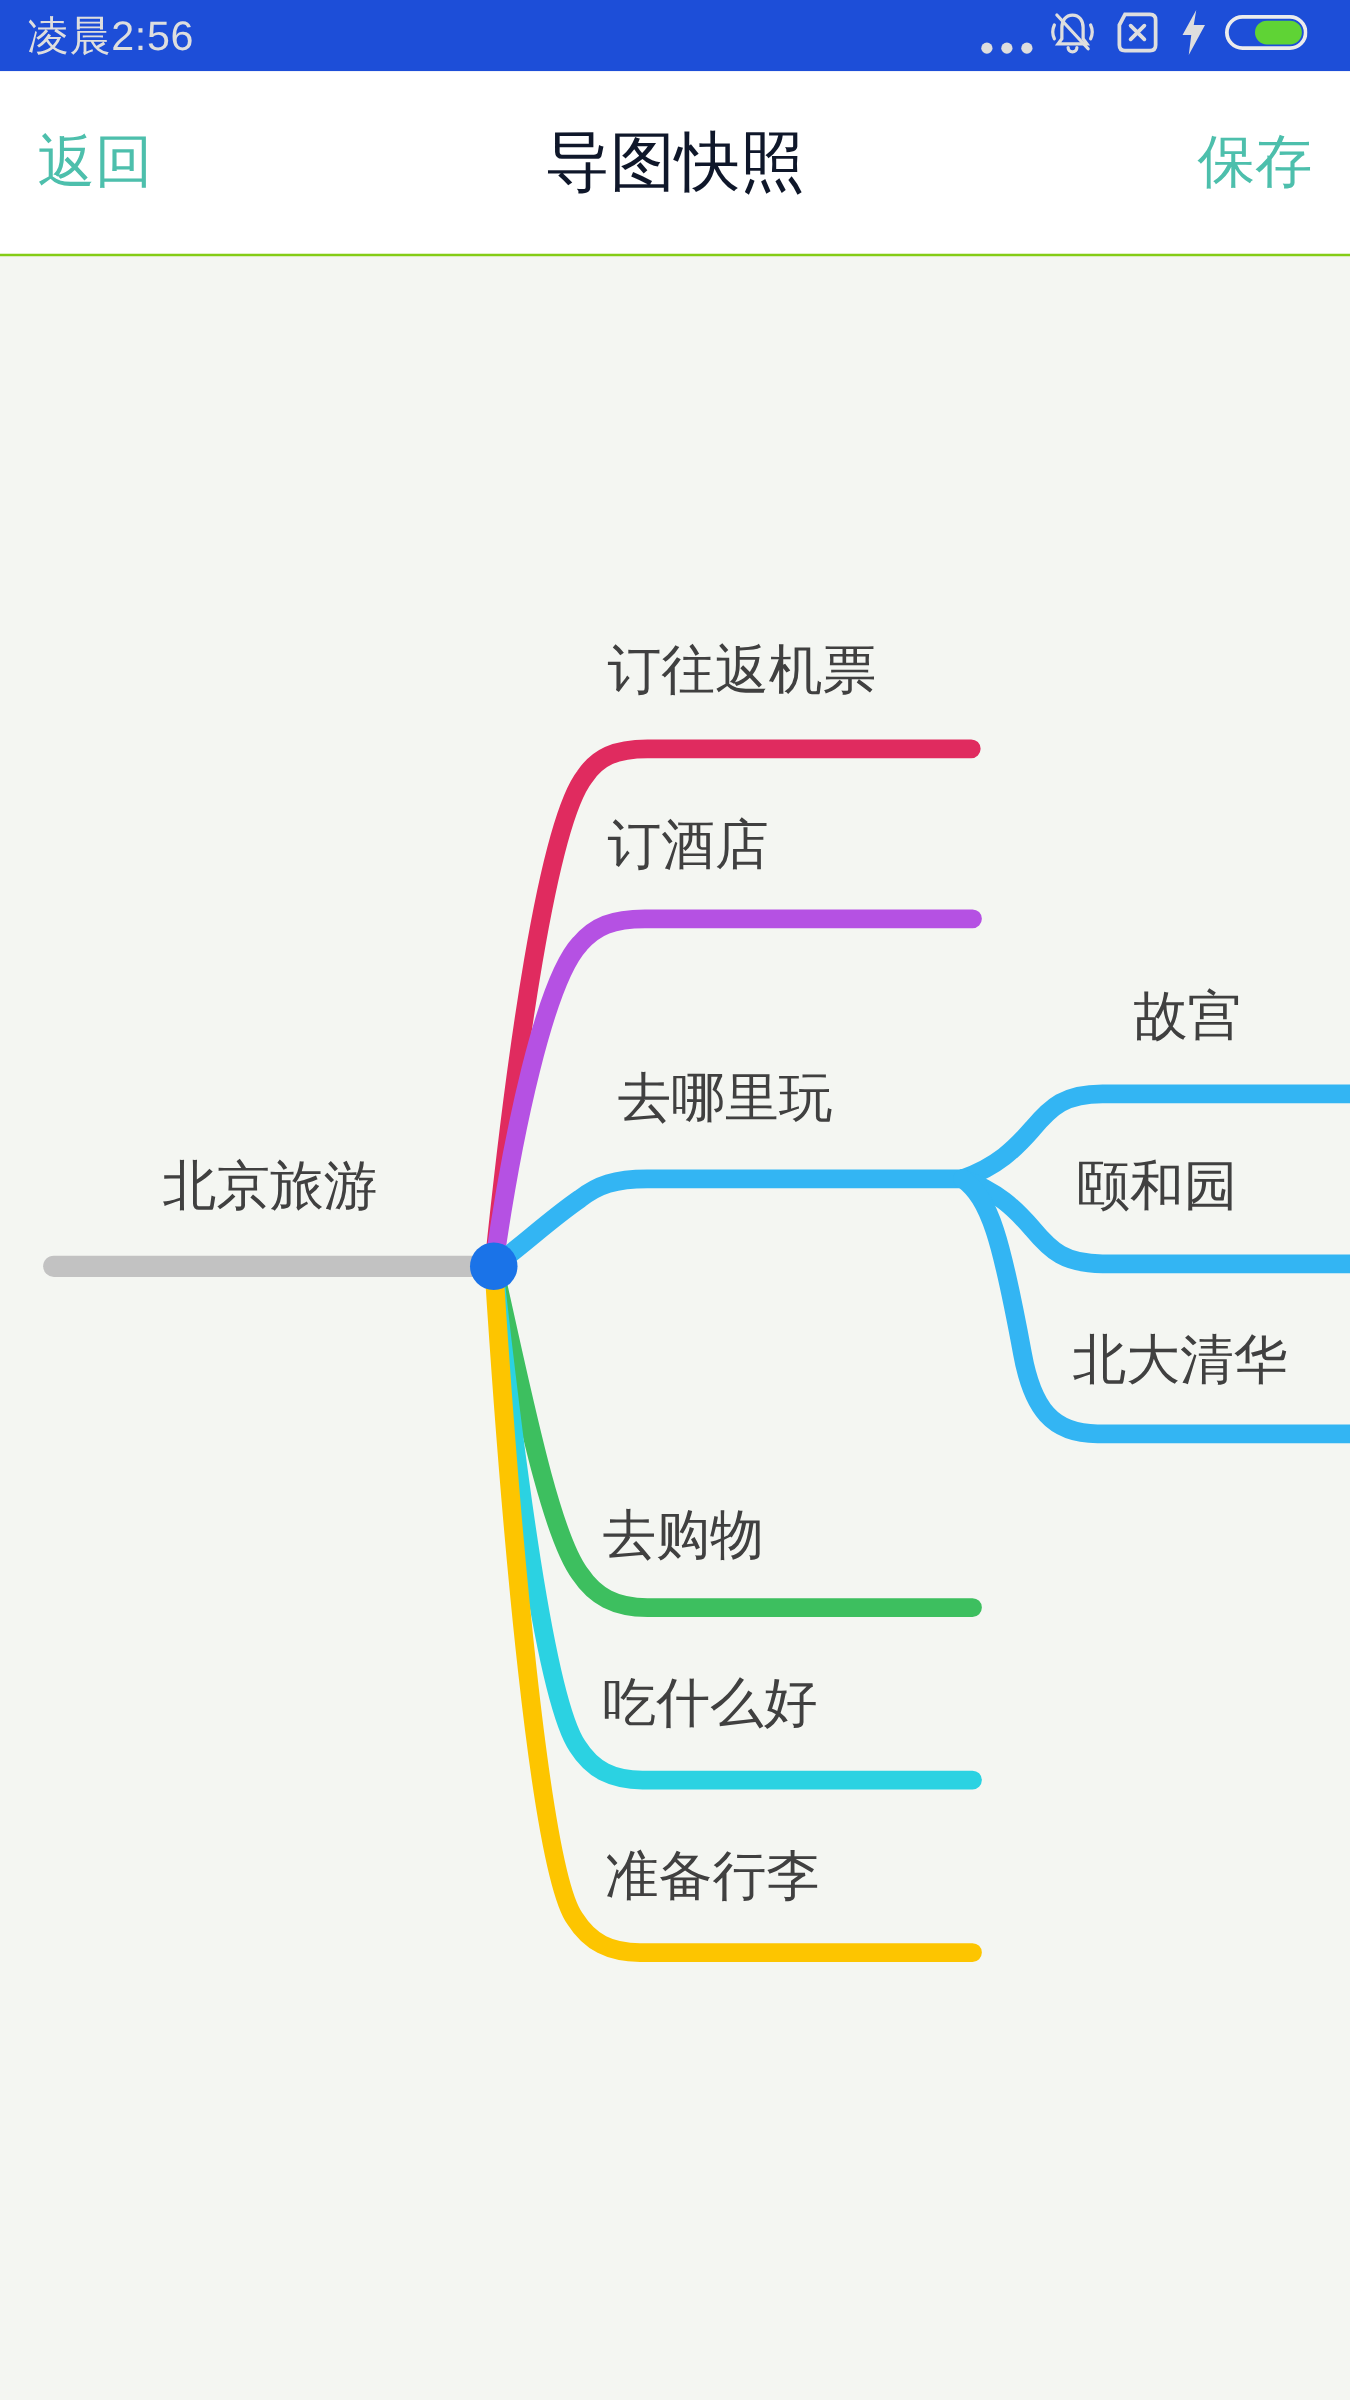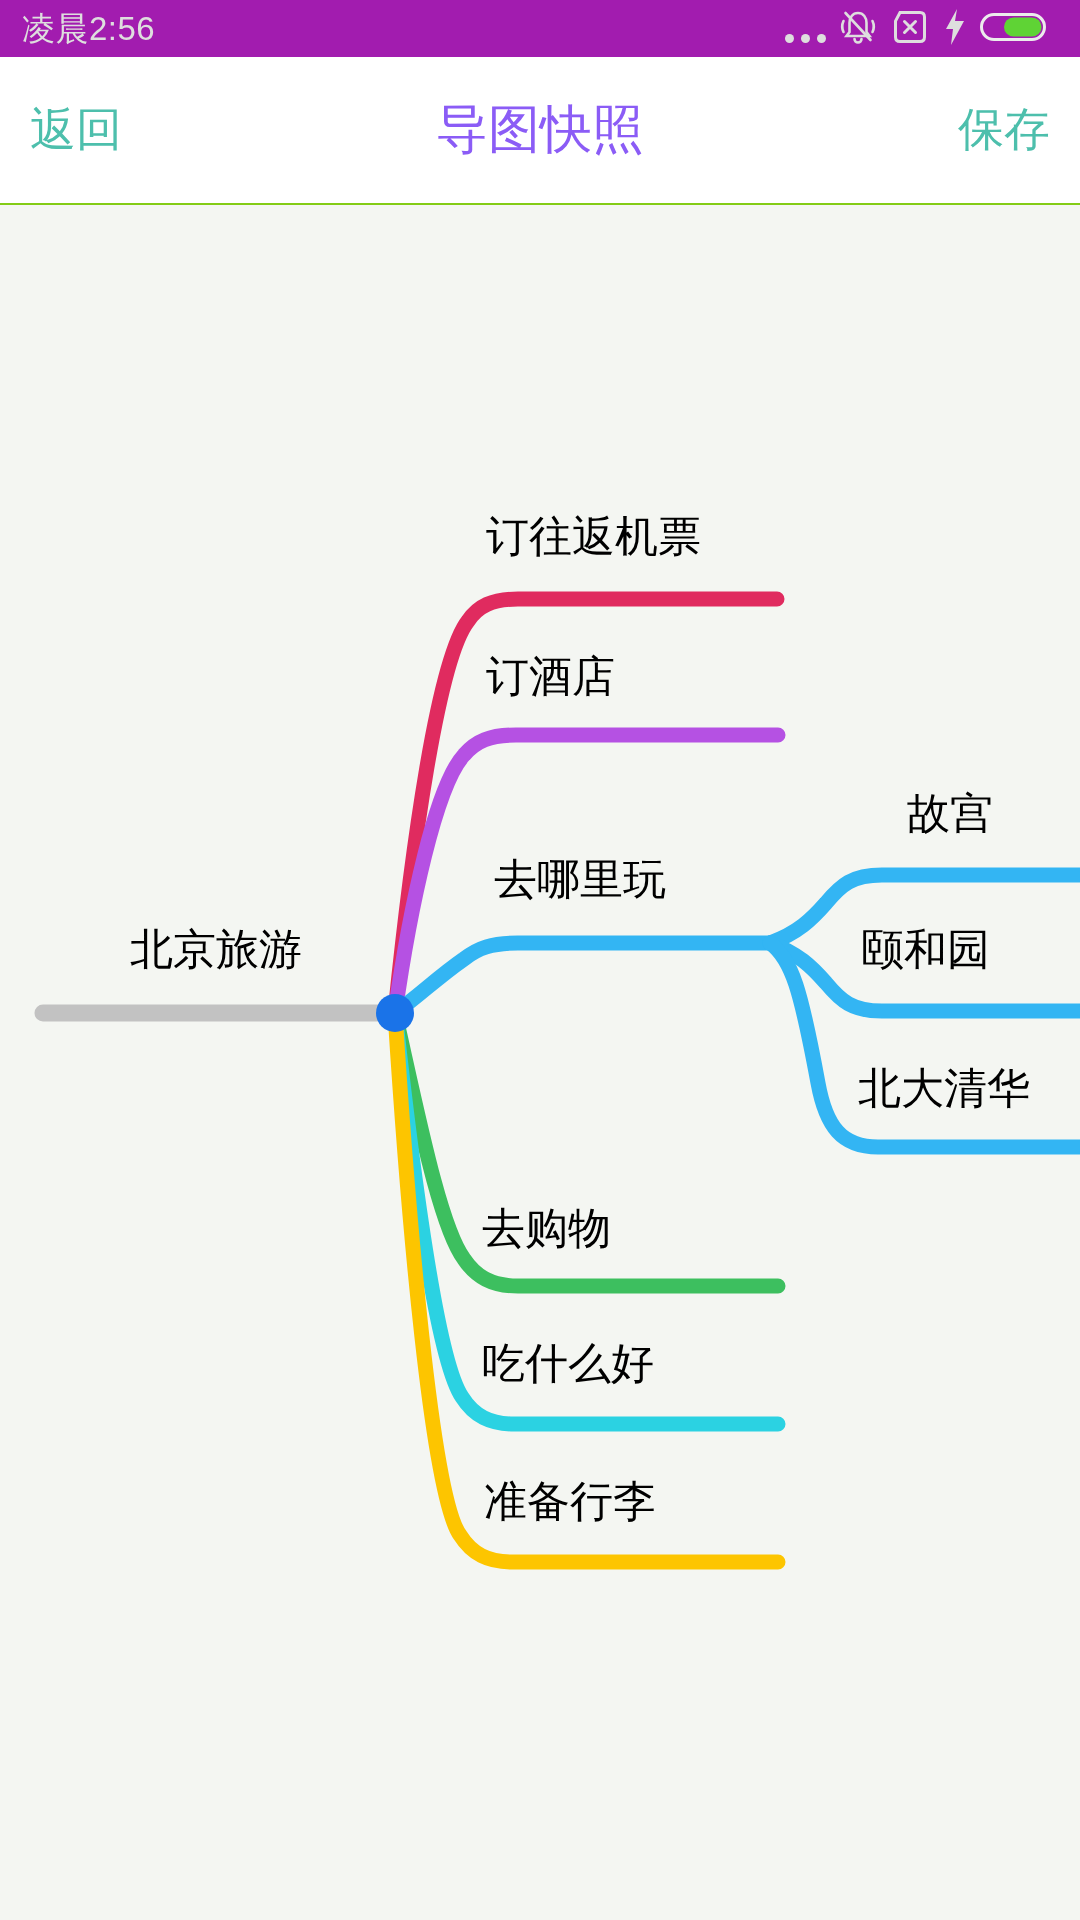--- a/index.html
+++ b/index.html
@@ -6,47 +6,47 @@
   body {
     width:1080px; height:1920px;
     font-family:"Liberation Sans","DejaVu Sans",sans-serif;
     background:#f4f6f2;
   }
   .screen { position:relative; width:1080px; height:1920px; overflow:hidden; background:#f4f6f2; }
 
   
   .status-bar {
     position:absolute; top:0; left:0; width:1080px; height:57px;
-    background:#a21caf; box-sizing:border-box;
+    background:#1d4ed8; box-sizing:border-box;
     display:flex; align-items:center; justify-content:space-between;
     padding:0 34px 0 22px; color:#dedede;
   }
   .time { font-size:33px; line-height:57px; color:#dedede; letter-spacing:.5px; }
   .status-icons { display:flex; align-items:center; gap:13px; height:57px; }
   .dots { display:flex; gap:7px; align-items:flex-end; height:57px; padding-bottom:14px; box-sizing:border-box; }
   .dots i { width:9px; height:9px; border-radius:50%; background:#dedede; }
 
   
   .nav-bar {
     position:absolute; top:57px; left:0; width:1080px; height:148px;
     background:#ffffff; border-bottom:2px solid #84cc16; box-sizing:border-box;
     display:flex; align-items:center; justify-content:space-between;
     padding:0 30px;
   }
   .nav-btn { font-size:46px; color:#4dbfac; cursor:pointer; }
   .nav-title {
     position:absolute; left:50%; top:50%; transform:translate(-50%,-50%);
-    font-size:52px; color:#8b5cf6; font-weight:500; white-space:nowrap;
+    font-size:52px; color:#0f172a; font-weight:500; white-space:nowrap;
   }
 
   
   .map { position:absolute; top:207px; left:0; width:1080px; height:1713px; background:#f4f6f2; overflow:hidden; }
   .map svg { position:absolute; left:0; top:0; }
   .map-label {
-    position:absolute; font-size:43px; color:#000000; white-space:nowrap; line-height:1.0;
+    position:absolute; font-size:43px; color:#404040; white-space:nowrap; line-height:1.0;
   }
 </style>
 </head>
 <body>
 
 <div class="screen">
 
   <div class="status-bar">
     <span class="time">凌晨2:56</span>
     <span class="status-icons">

